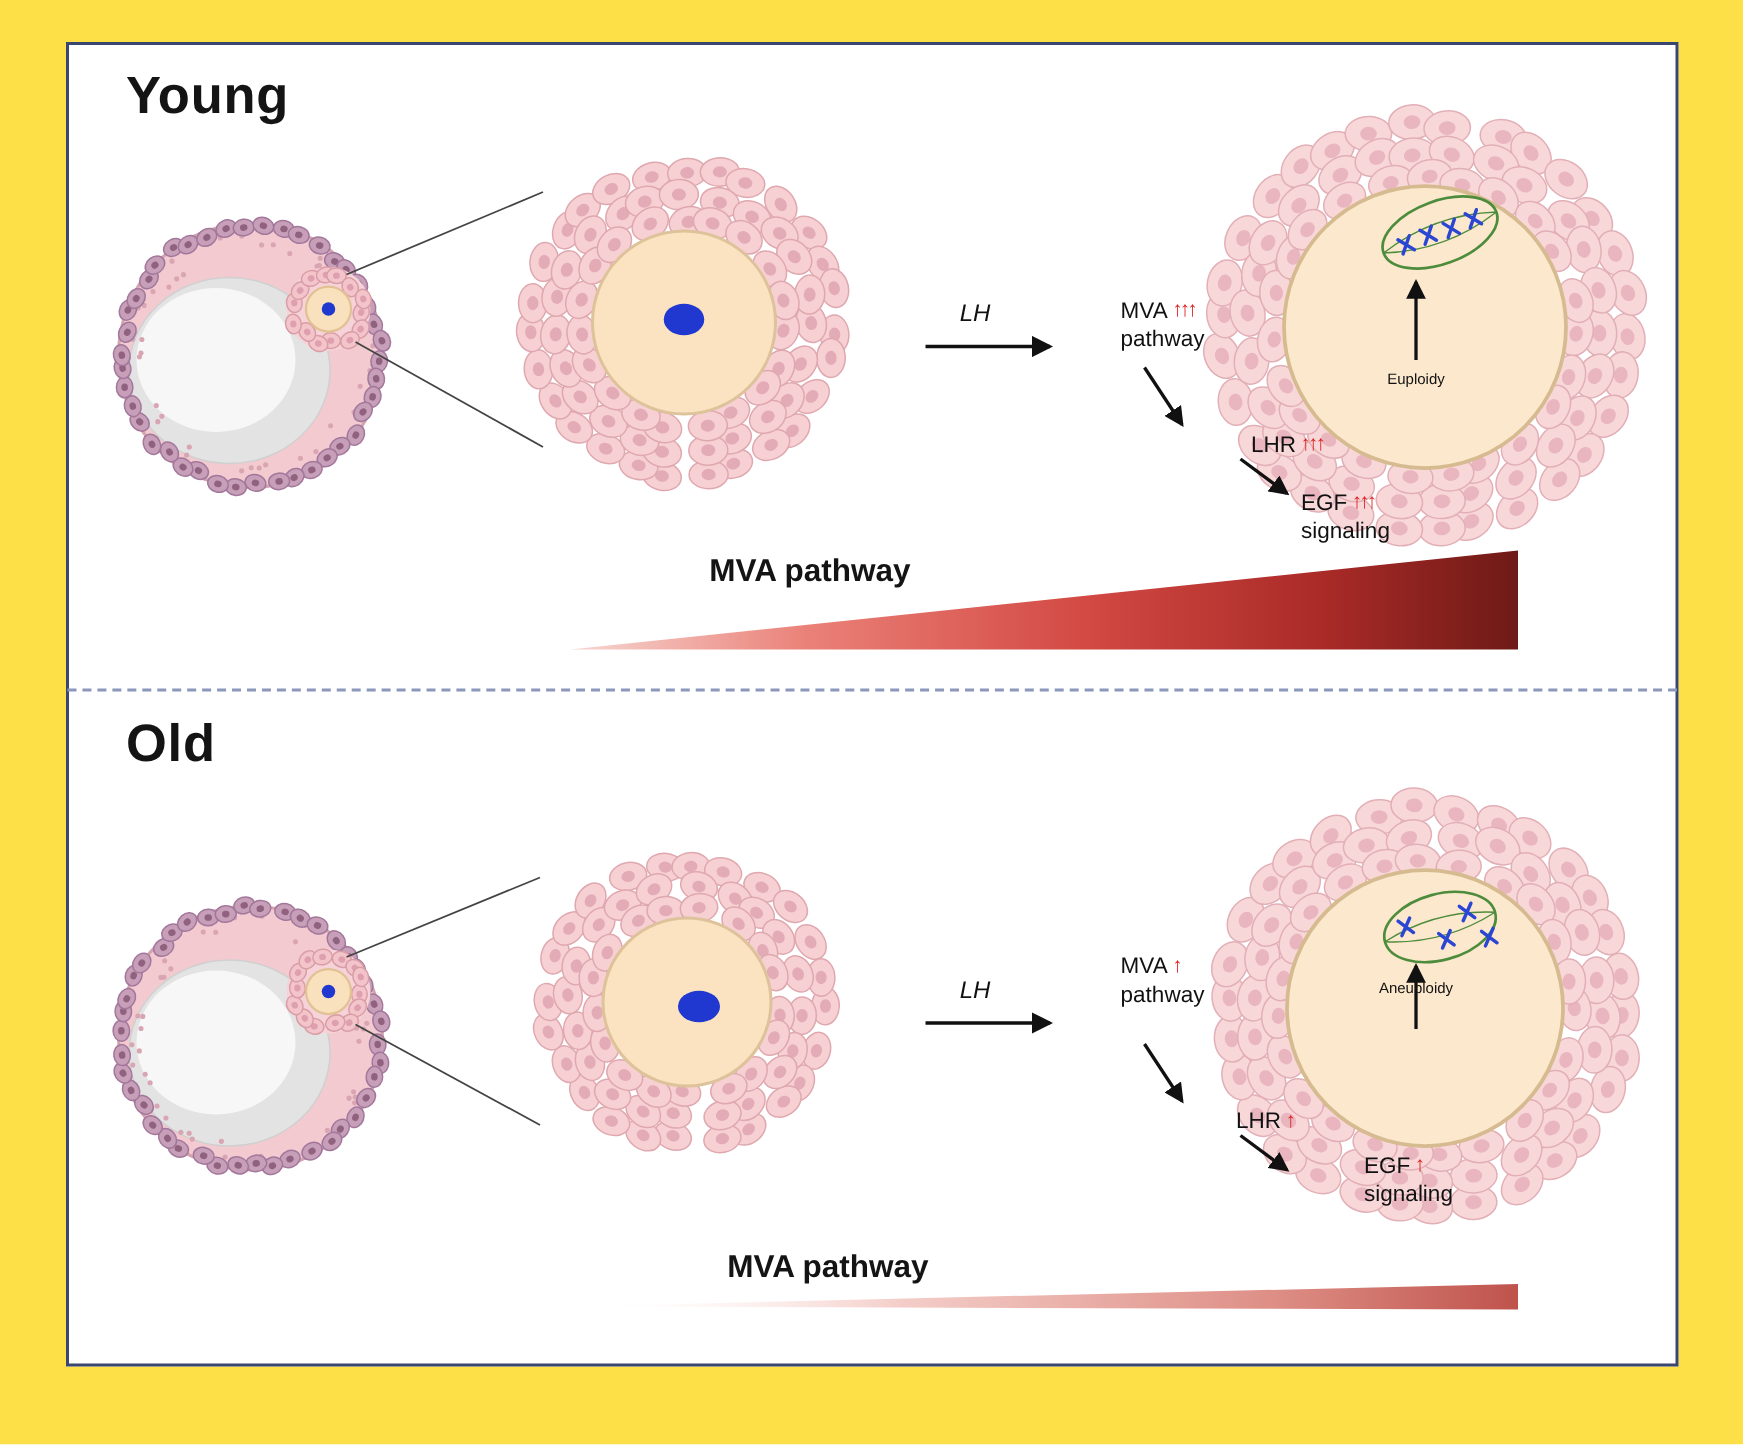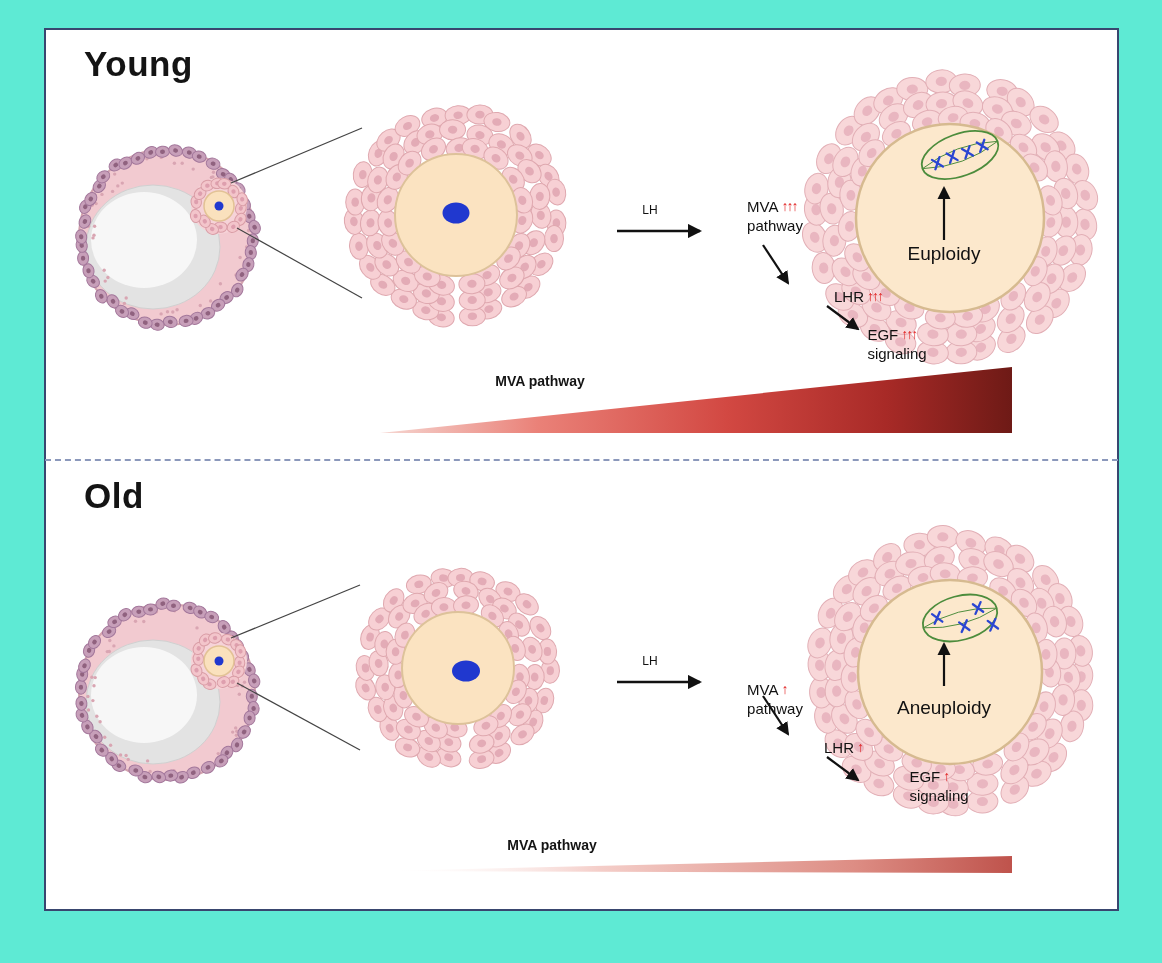--- a/index.html
+++ b/index.html
@@ -1,31 +1,31 @@
 <!DOCTYPE html>
 <html><head>
 <meta charset="utf-8">
 <style>
   * { margin:0; padding:0; box-sizing:border-box; }
   html,body { background:#ffffff; }
   body { font-family:"Liberation Sans", sans-serif; color:#111; }
-  .page { position:relative; width:1162px; height:963px; background:#5eead4; overflow:hidden;padding-left:20px; }
+  .page { position:relative; width:1162px; height:963px; background:#fde047; overflow:hidden;padding-left:20px; }
   .frame { position:absolute; left:44px; top:28px; width:1075px; height:883px;
            border:2px solid #39466f; background:#ffffff; }
   .divider { position:absolute; left:45px; top:459px; width:1073px; height:0;
              border-top:2px dashed #8b98bb; }
   svg.canvas { position:absolute; left:0; top:0; }
   .panel-title { position:absolute; font-size:35px; font-weight:700; color:#141414; letter-spacing:0.5px; }
-  .lh-label { position:absolute; transform:translate(-50%,-50%); font-size:12px; color:#111; }
+  .lh-label { position:absolute; transform:translate(-50%,-50%); font-size:16px; color:#111;font-style:italic; }
   .ann { position:absolute; transform:translate(-50%,-50%); text-align:left;
          font-size:15px; line-height:1.25; color:#111; white-space:nowrap; }
   .red { color:#e01f1f; font-weight:700; font-size:14px; letter-spacing:-2px;
          margin-left:3px; vertical-align:1px; }
-  .ploidy { font-size:19px; }
-  .wedge-label { position:absolute; transform:translate(-50%,-50%); font-size:14px;
+  .ploidy { font-size:10px; }
+  .wedge-label { position:absolute; transform:translate(-50%,-50%); font-size:21px;
                  font-weight:700; color:#141414; }
 </style>
 </head>
 <body>
 
 <div class="page">
   <div class="frame"></div>
 
   <svg class="canvas" width="1162" height="963" viewBox="0 0 1162 963">
     <defs>
@@ -1051,30 +1051,30 @@
   </div>
 
   <div class="ann ploidy" style="left:944px;top:254px">Euploidy</div>
 
   <div class="wedge-label" style="left:540px;top:381px">MVA pathway</div>
 
   <div class="panel-title" style="left:84px;top:476px">Old</div>
 
   <div class="lh-label" style="left:650px;top:661px">LH</div>
 
-  <div class="ann" style="left:775px;top:700px">
+  <div class="ann" style="left:775px;top:654px">
     <div><span>MVA</span><span class="red">↑</span></div>
     <div>pathway</div>
   </div>
 
   <div class="ann" style="left:843px;top:748px">
     <span>LHR</span><span class="red">↑</span>
   </div>
 
   <div class="ann" style="left:939px;top:787px">
     <div><span>EGF</span><span class="red">↑</span></div>
     <div>signaling</div>
   </div>
 
-  <div class="ann ploidy" style="left:944px;top:708px">Aneuploidy</div>
+  <div class="ann ploidy" style="left:944px;top:660px">Aneuploidy</div>
 
   <div class="wedge-label" style="left:552px;top:845px">MVA pathway</div>
 </div>
 
 </body></html>

